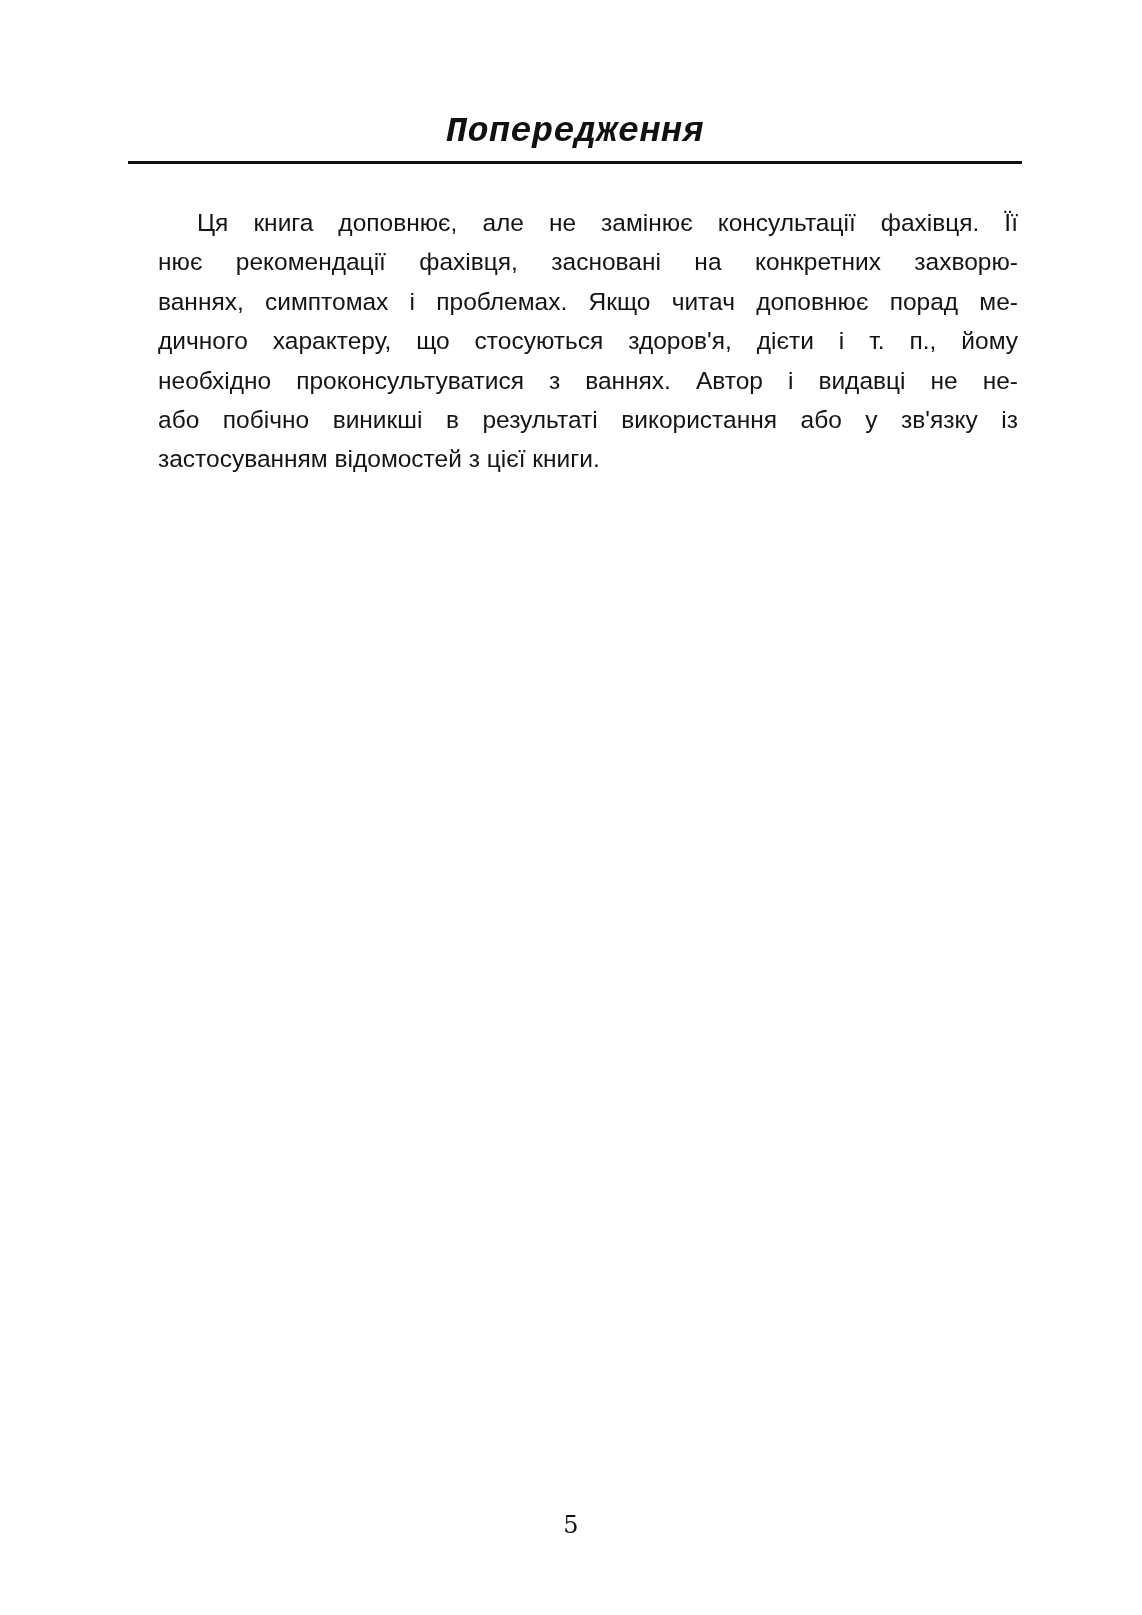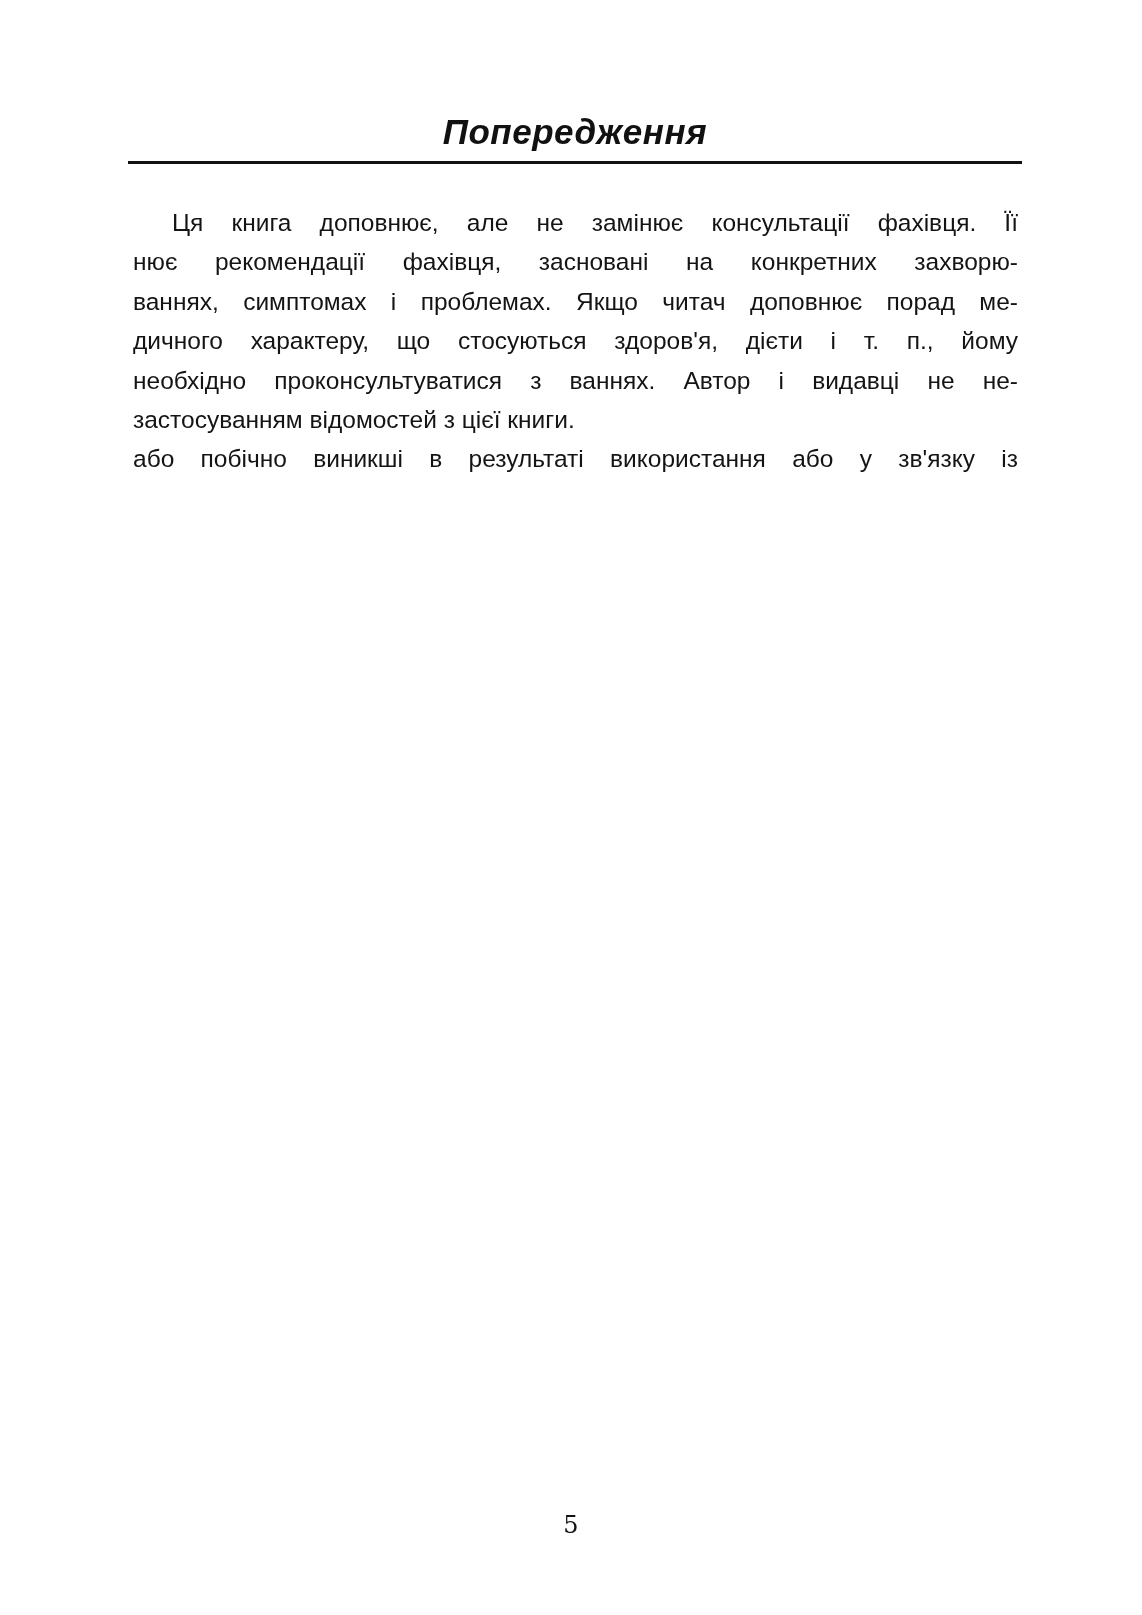--- a/index.html
+++ b/index.html
@@ -20,21 +20,21 @@
       width: 1142px;
       height: 1615px;
       background: #ffffff;
     }
     .title {
       position: absolute;
       left: 128px;
       top: 108px;
       width: 894px;
       text-align: center;
-      font-family: Liberation Sans, sans-serif;
+      font-family: Liberation Mono, monospace;
       font-style: italic;
       font-weight: bold;
       font-size: 35px;
       line-height: 48px;
       color: #111111;
       letter-spacing: 0.5px;
     }
     .rule {
       position: absolute;
       left: 128px;
@@ -55,20 +55,21 @@
       color: #141414;
     }
     .body-text .line {
       display: block;
       text-align: justify;
       text-align-last: justify;
       white-space: nowrap;
       transform-origin: left top;
       height: 39.4px;
       overflow: visible;
+      margin-left: 25px;
     }
     .body-text .line.last {
       text-align-last: left;
     }
     .body-text .line.first {
       padding-left: 39px;
     }
     .page-number {
       position: absolute;
       left: 0;
@@ -87,18 +88,18 @@
 <div class="page">
   <div class="title">Попередження</div>
   <div class="rule"></div>
 
   <div class="body-text">
     <span class="line first">Ця книга доповнює, але не замінює консультації фахівця. Її</span>
     <span class="line">нює рекомендації фахівця, засновані на конкретних захворю-</span>
     <span class="line">ваннях, симптомах і проблемах. Якщо читач доповнює порад ме-</span>
     <span class="line">дичного характеру, що стосуються здоров'я, дієти і т. п., йому</span>
     <span class="line">необхідно проконсультуватися з ваннях. Автор і видавці не не-</span>
+    <span class="line">або побічно виникші в результаті використання або у зв'язку із</span>
     <span class="line last">застосуванням відомостей з цієї книги.</span>
-    <span class="line">або побічно виникші в результаті використання або у зв'язку із</span>
   </div>
 
   <div class="page-number">5</div>
 </div>
 
 </body></html>

